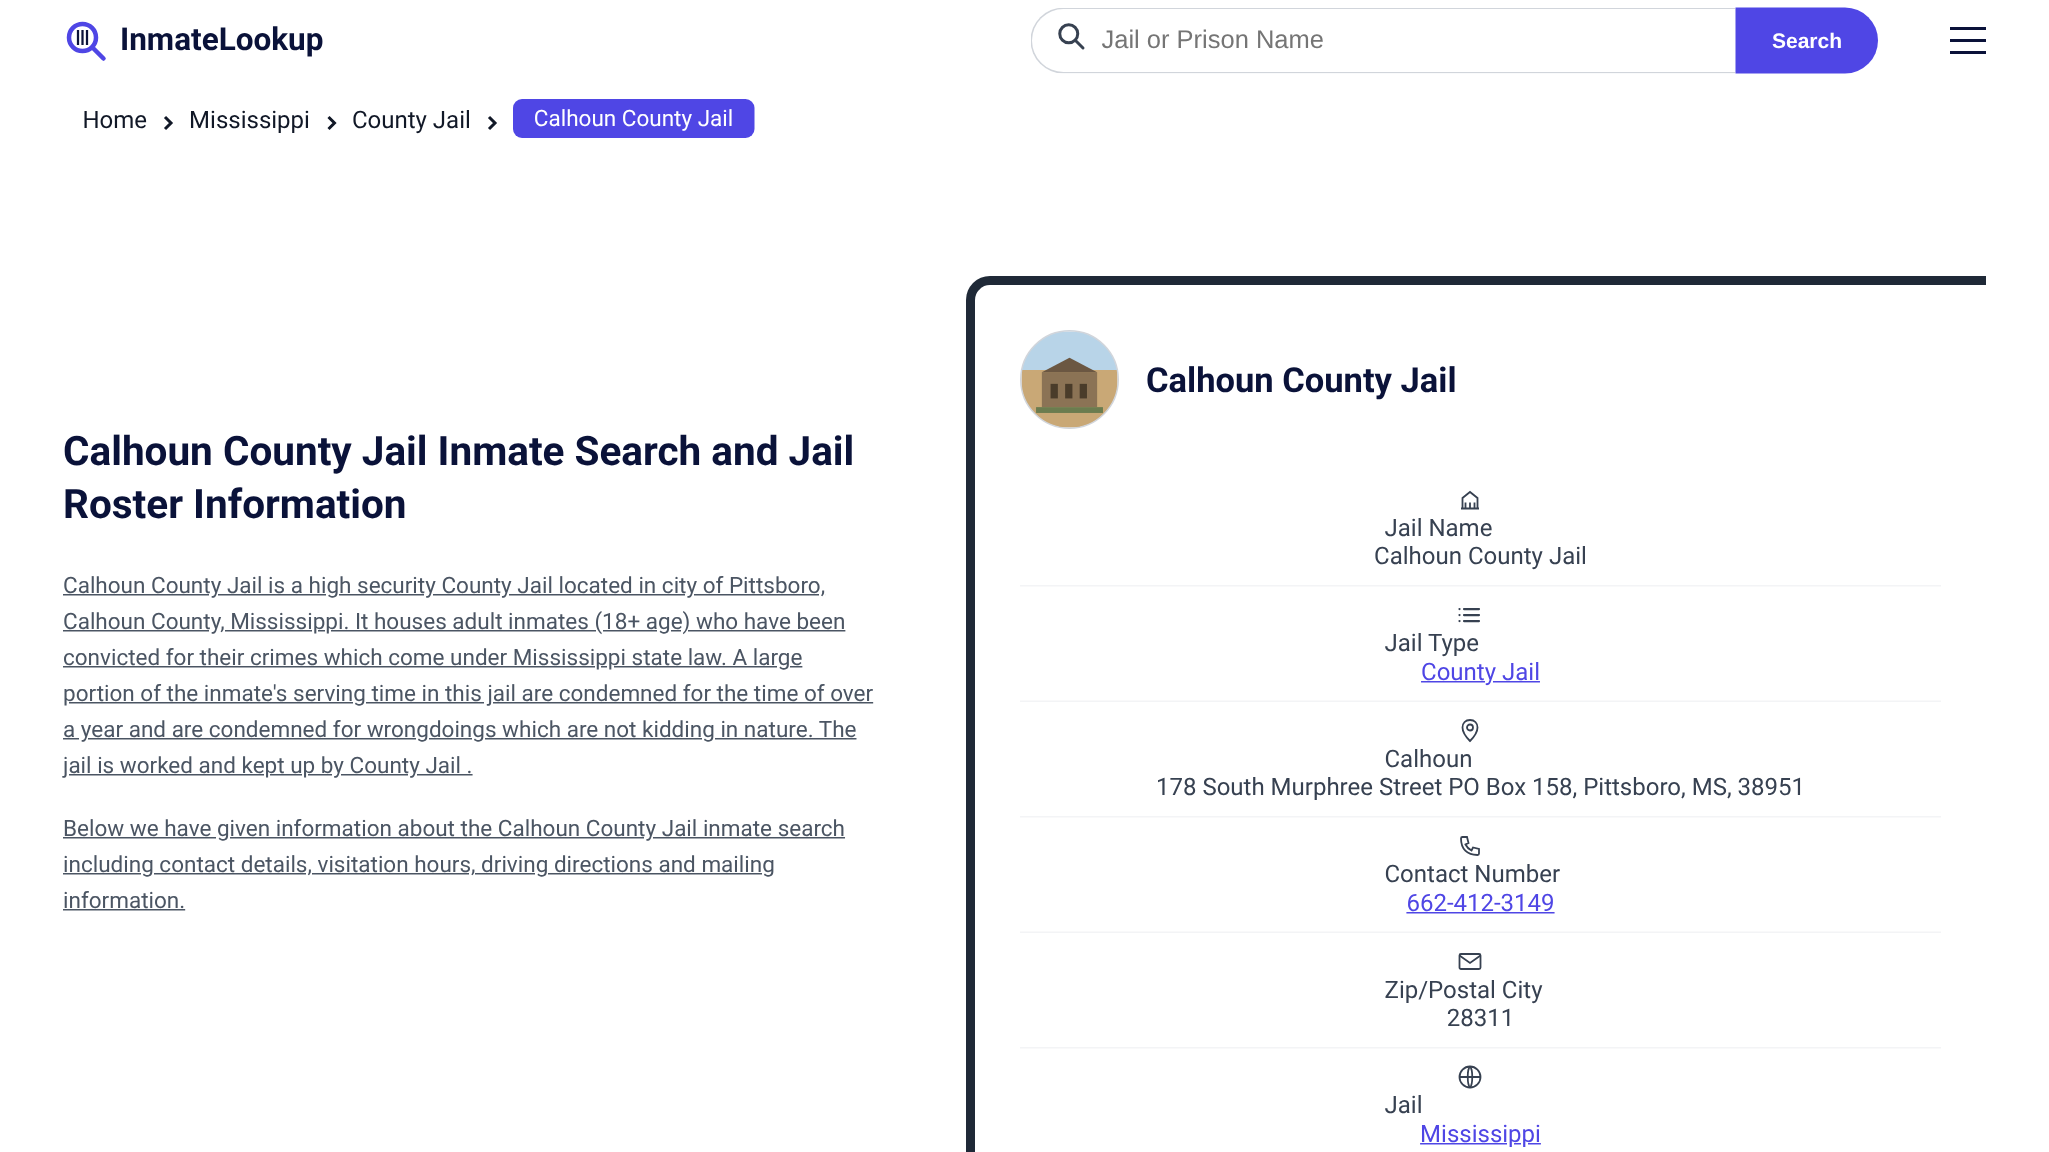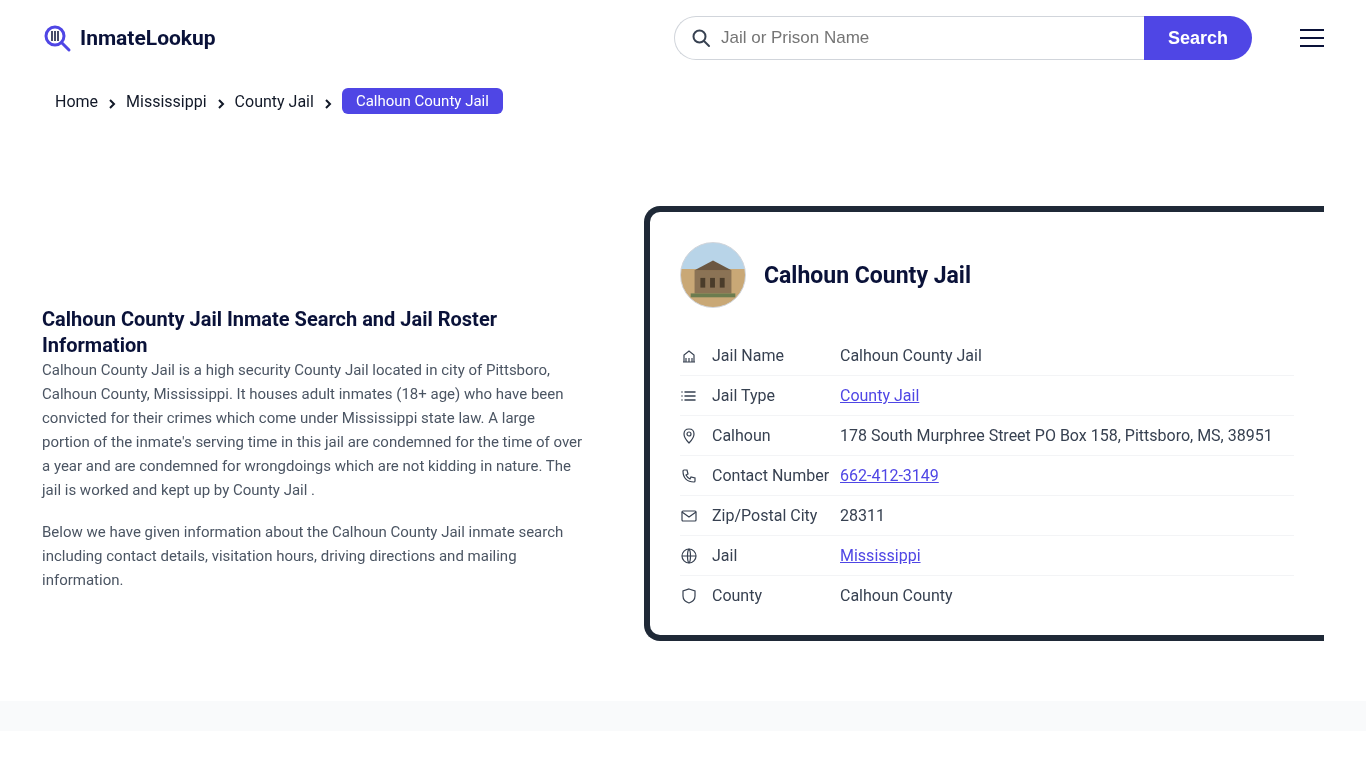--- a/index.html
+++ b/index.html
@@ -9,21 +9,21 @@
     }
     body {
       font-family: -apple-system, BlinkMacSystemFont, 'Segoe UI', Roboto, sans-serif;
       background: #fff;
       color: #111827;
     }
     .header {
       display: flex;
       align-items: center;
       justify-content: space-between;
-      padding: 16px 42px;
+      padding: 5px 42px;
     }
     .logo {
       display: flex;
       align-items: center;
       gap: 8px;
     }
     .logo-icon {
       width: 30px;
       height: 30px;
       position: relative;
@@ -37,21 +37,20 @@
       display: flex;
       align-items: center;
       gap: 48px;
     }
     .search-wrapper {
       display: flex;
       align-items: center;
     }
     .search-box {
       display: flex;
-      align-items: center;
       border: 1px solid #d1d5db;
       border-radius: 24px 0 0 24px;
       padding: 8px 16px;
       width: 470px;
       height: 44px;
       border-right: none;
     }
     .search-icon {
       width: 20px;
       height: 20px;
@@ -66,21 +65,21 @@
       width: 100%;
       background: transparent;
     }
     .search-button {
       background: #4f46e5;
       color: #fff;
       border: none;
       padding: 0 24px;
       height: 44px;
       border-radius: 0 24px 24px 0;
-      font-size: 18px;
+      font-size: 14px;
       font-weight: 600;
       cursor: pointer;
     }
     .hamburger {
       display: flex;
       flex-direction: column;
       gap: 6px;
       cursor: pointer;
     }
     .hamburger span {
@@ -115,30 +114,32 @@
       gap: 60px;
       padding: 40px 42px 60px 42px;
       align-items: flex-start;
     }
     .left-content {
       flex: 1;
       padding-top: 140px;
       max-width: 600px;
     }
     .page-title {
-      font-size: 20px;
+      font-size: 27px;
       font-weight: 700;
       color: #0a1239;
       line-height: 1.3;
+      margin-bottom: 24px;
     }
     .paragraph {
       font-size: 15px;
       color: #4b5563;
       line-height: 1.6;
       margin-bottom: 18px;
+      text-decoration: underline;
     }
     .info-card {
       background: #fff;
       border-top: 6px solid #1f2937;
       border-left: 6px solid #1f2937;
       border-bottom: 6px solid #1f2937;
       border-radius: 16px 0 0 16px;
       padding: 30px 30px 20px 30px;
       width: 680px;
       margin-top: 40px;
@@ -166,20 +167,21 @@
       color: #0a1239;
     }
     .info-table {
       width: 100%;
     }
     .info-row {
       display: flex;
       align-items: center;
       padding: 10px 0;
       border-bottom: 1px solid #f3f4f6;
+      flex-direction: column;
     }
     .info-row:last-child {
       border-bottom: none;
     }
     .info-icon {
       width: 18px;
       height: 18px;
       margin-right: 14px;
       flex-shrink: 0;
     }

